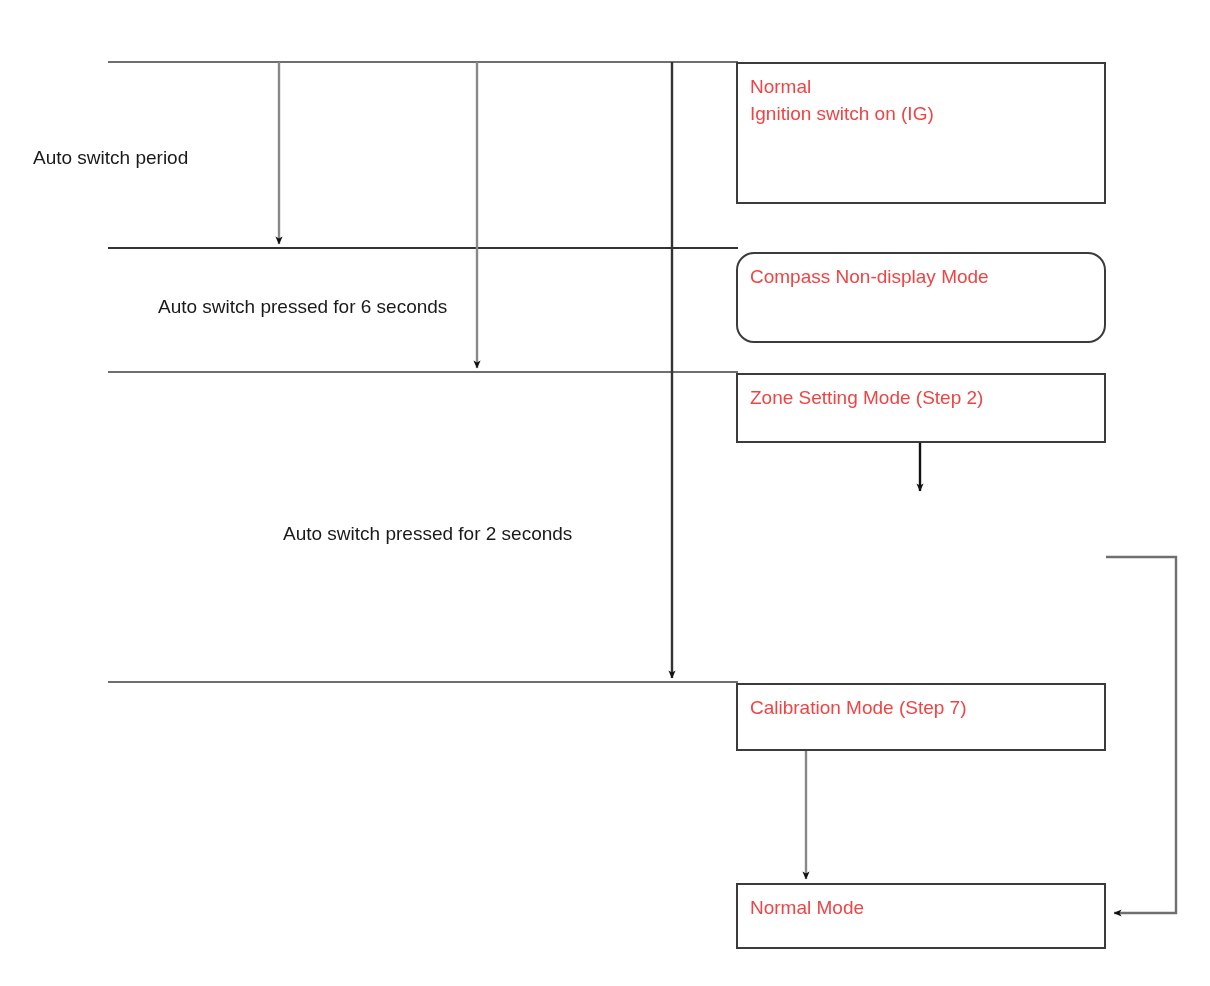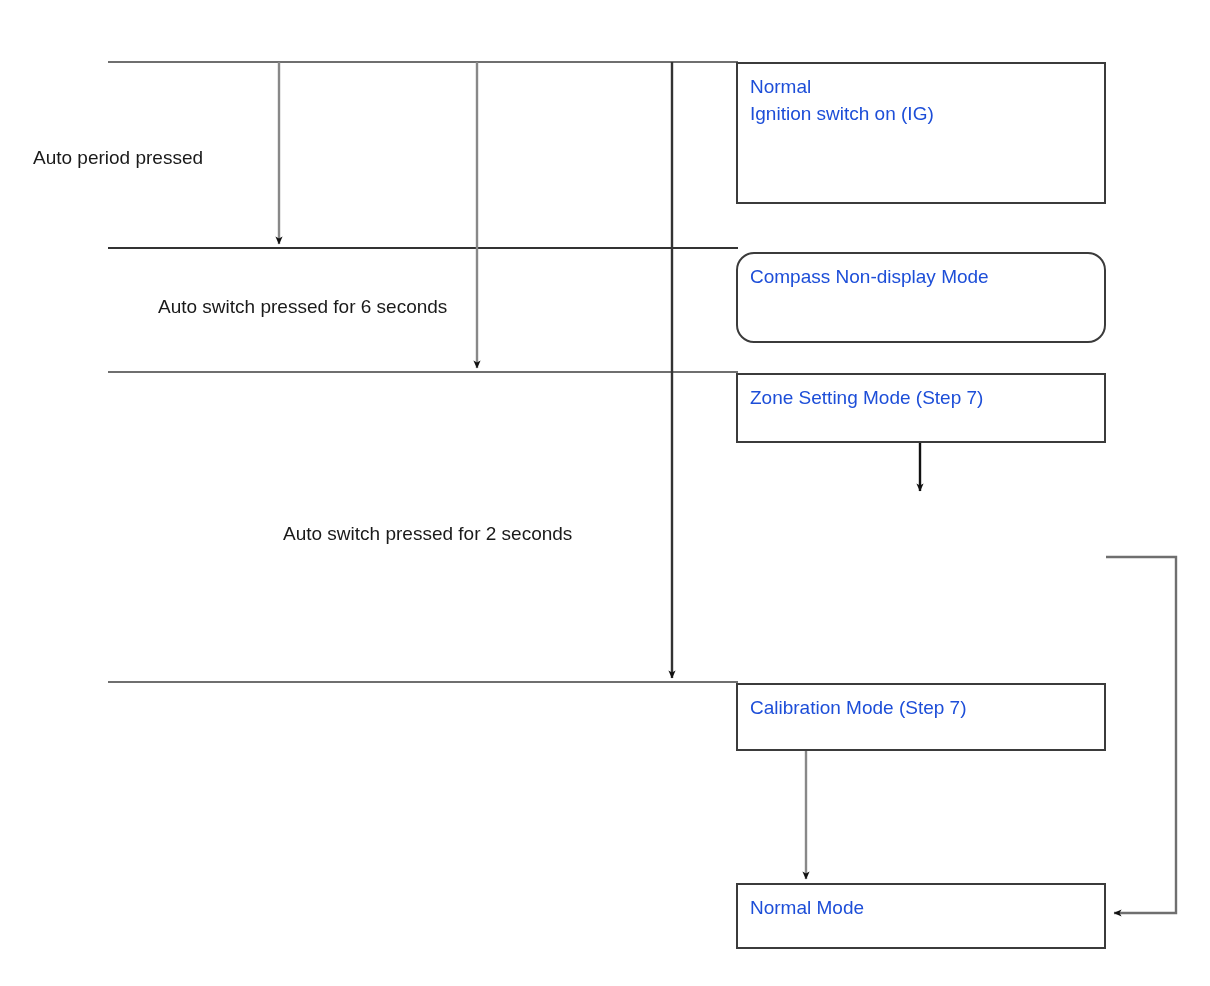--- a/index.html
+++ b/index.html
@@ -28,21 +28,21 @@
     background: #ffffff;
     border: 2px solid #3b3b3b;
   }
   .node-text {
     position: absolute;
     left: 12px;
     top: 9px;
     right: 6px;
     font-size: 19px;
     line-height: 27px;
-    color: #1d4ed8;
+    color: #ef4444;
     white-space: pre-line;
   }
   .edge-label {
     position: absolute;
     font-size: 19px;
     line-height: 27px;
     color: #1a1a1a;
     white-space: pre-line;
   }
 </style>
@@ -77,32 +77,32 @@
   <div class="node-box" style="left:736px; top:62px; width:370px; height:142px;">
     <div class="node-text">Normal
 Ignition switch on (IG)</div>
   </div>
 
   <div class="node-box" style="left:736px; top:252px; width:370px; height:91px;border-radius:18px;">
     <div class="node-text">Compass Non-display Mode</div>
   </div>
 
   <div class="node-box" style="left:736px; top:373px; width:370px; height:70px;">
-    <div class="node-text">Zone Setting Mode (Step 7)</div>
+    <div class="node-text">Zone Setting Mode (Step 2)</div>
   </div>
 
 
   <div class="node-box" style="left:736px; top:683px; width:370px; height:68px;">
     <div class="node-text">Calibration Mode (Step 7)</div>
   </div>
 
   <div class="node-box" style="left:736px; top:883px; width:370px; height:66px;padding-left:8px;">
     <div class="node-text">Normal Mode</div>
   </div>
 
-  <div class="edge-label" style="left:33px; top:144px;">Auto period pressed</div>
+  <div class="edge-label" style="left:33px; top:144px;">Auto switch period</div>
 
   <div class="edge-label" style="left:112px; top:293px;margin-left:46px;">Auto switch pressed for 6 seconds</div>
 
   <div class="edge-label" style="left:283px; top:520px;">Auto switch pressed for 2 seconds</div>
 
 
 </div>
 
 </body></html>

